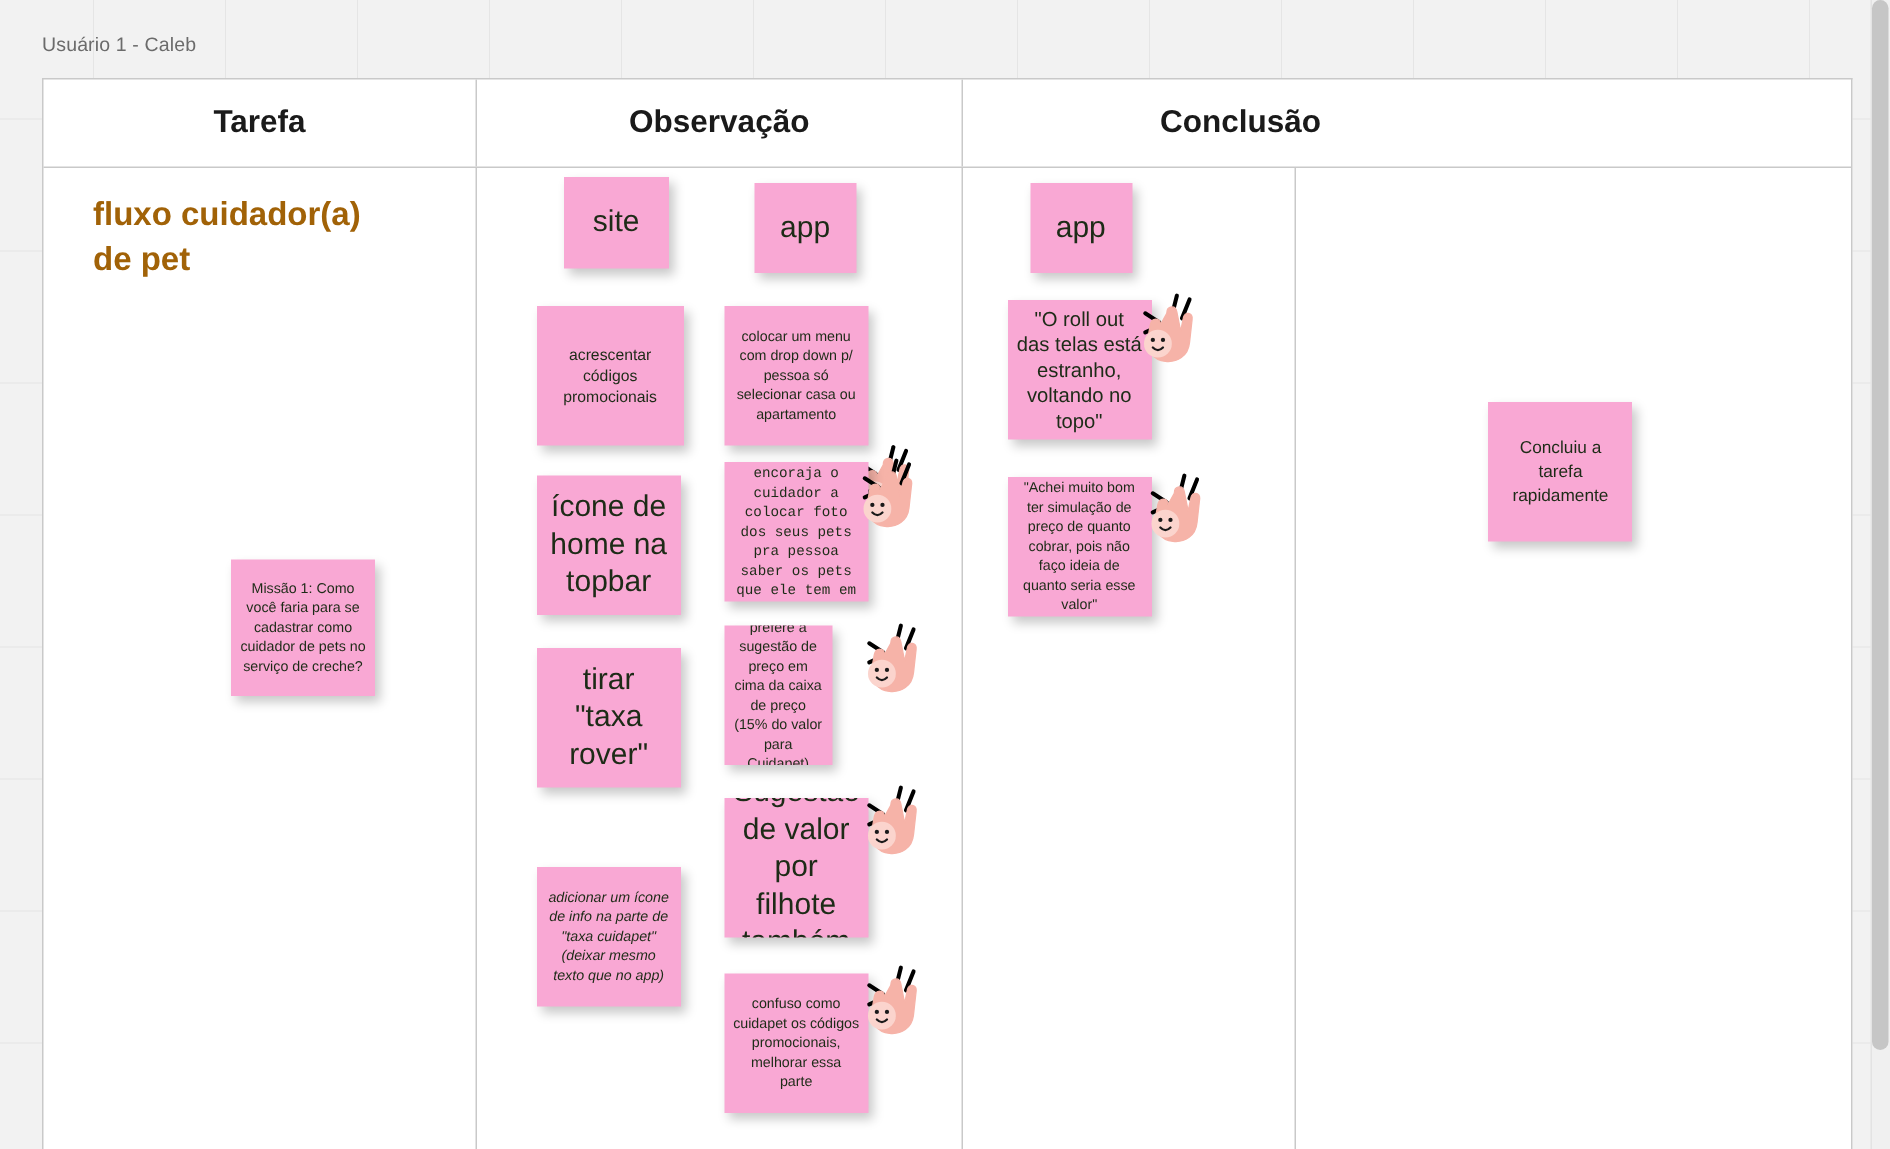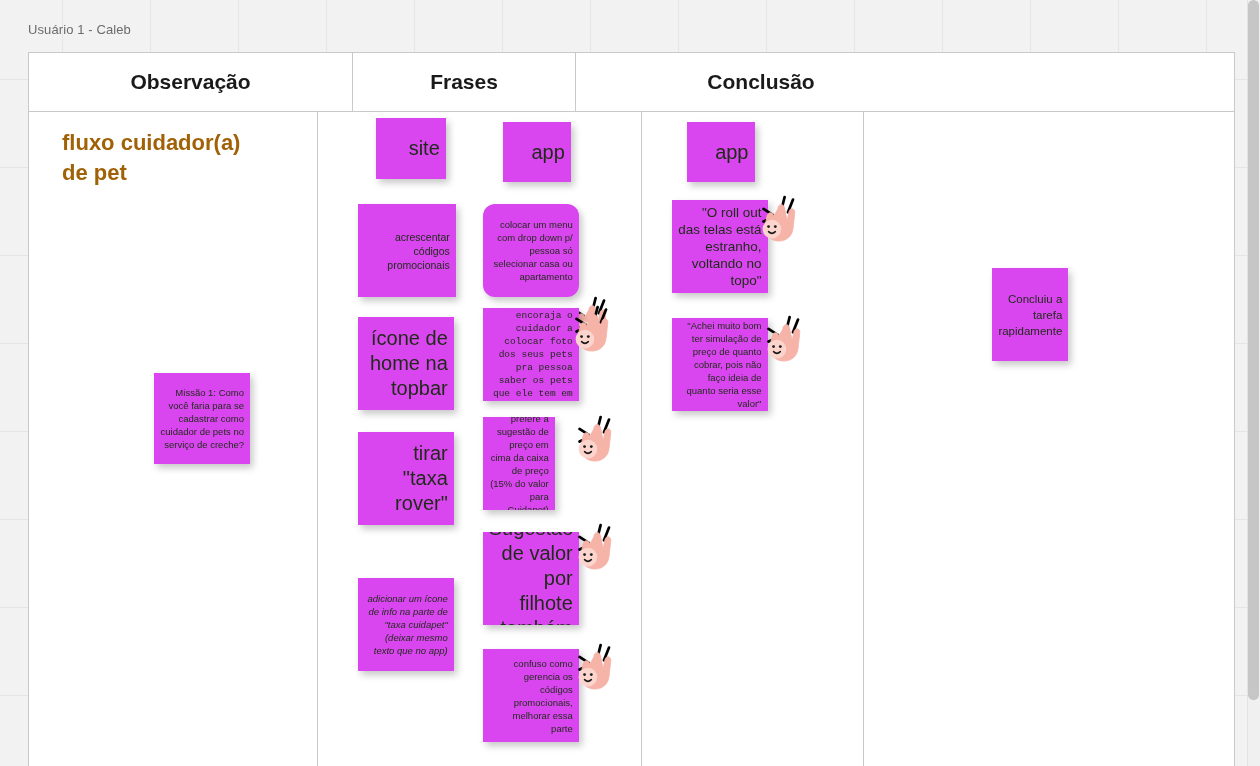--- a/index.html
+++ b/index.html
@@ -93,26 +93,26 @@
     width: 200px;
     font-size: 22px;
     font-weight: bold;
     line-height: 30px;
     color: #a16207;
   }
 
   
   .note {
     position: absolute;
-    background: #d946ef;
+    background: #f9a8d4;
     box-shadow: 3px 4px 7px rgba(0,0,0,0.22);
     display: flex;
     align-items: center;
     justify-content: center;
-    text-align: right;
+    text-align: center;
     color: #1d2b17;
     padding: 4px 6px;
     overflow: hidden;
   }
   .note span { display: block; width: 100%; }
 
   .note.big   { font-size: 20px; line-height: 25px; }
   .note.small { font-size: 10.5px; line-height: 14px; }
   .note.tiny  { font-size: 9.5px;  line-height: 13px; }
 
@@ -145,22 +145,22 @@
   }
 </style>
 </head>
 <body>
 
 <div class="board-label">Usuário 1 - Caleb</div>
 
 <div class="table-frame">
 
   <div class="table-header">
+    <div class="th col-tarefa">Tarefa</div>
     <div class="th col-observacao">Observação</div>
-    <div class="th col-frases">Frases</div>
     <div class="th col-conclusao">Conclusão</div>
   </div>
 
   <div class="table-body">
 
     <div class="td col-tarefa">
       <div class="task-title">fluxo cuidador(a) de pet</div>
 
       <div class="note tiny" style="left:125px; top:261px; width:96px; height:91px;">
         <span>Missão 1: Como você faria para se cadastrar como cuidador de pets no serviço de creche?</span>
@@ -186,21 +186,21 @@
       </div>
 
       <div class="note tiny" style="left:40px; top:466px; width:96px; height:93px;font-style:italic;">
         <span>adicionar um ícone de info na parte de "taxa cuidapet" (deixar mesmo texto que no app)</span>
       </div>
 
       <div class="note big" style="left:185px; top:10px; width:68px; height:60px;">
         <span>app</span>
       </div>
 
-      <div class="note tiny" style="left:165px; top:92px; width:96px; height:93px;border-radius:12px;">
+      <div class="note tiny" style="left:165px; top:92px; width:96px; height:93px;">
         <span>colocar um menu com drop down p/ pessoa só selecionar casa ou apartamento</span>
       </div>
       <div class="okhand" style="left:243px; top:181px;">
         <svg viewBox="0 0 64 64" xmlns="http://www.w3.org/2000/svg">
           <g stroke="#000" stroke-width="3.2" stroke-linecap="round">
             <line x1="41" y1="6" x2="37" y2="22"></line>
             <line x1="51" y1="9" x2="45" y2="24"></line>
             <line x1="16" y1="20" x2="27" y2="27"></line>
             <line x1="16" y1="35" x2="27" y2="30"></line>
           </g>
@@ -263,21 +263,21 @@
           </g>
           <path d="M33 20 C33 14 40 13 41 19 L44 34 L46 24 C47 18 54 19 53 25 L51 43 C50 54 41 59 32 58 C22 57 17 49 18 40 L20 29 C21 23 28 23 28 29 Z" fill="#f6b3a8" stroke="#f6b3a8" stroke-width="1"></path>
           <circle cx="26" cy="44" r="11" fill="#fbd4cd"></circle>
           <circle cx="22" cy="41" r="1.7" fill="#1a1a1a"></circle>
           <circle cx="30" cy="41" r="1.7" fill="#1a1a1a"></circle>
           <path d="M22 47 Q26 51 30 47" fill="none" stroke="#1a1a1a" stroke-width="1.8" stroke-linecap="round"></path>
         </svg>
       </div>
 
       <div class="note tiny" style="left:165px; top:537px; width:96px; height:93px;">
-        <span>confuso como gerencia os códigos promocionais, melhorar essa parte</span>
+        <span>confuso como cuidapet os códigos promocionais, melhorar essa parte</span>
       </div>
       <div class="okhand" style="left:248px; top:528px;">
         <svg viewBox="0 0 64 64" xmlns="http://www.w3.org/2000/svg">
           <g stroke="#000" stroke-width="3.2" stroke-linecap="round">
             <line x1="41" y1="6" x2="37" y2="22"></line>
             <line x1="51" y1="9" x2="45" y2="24"></line>
             <line x1="16" y1="20" x2="27" y2="27"></line>
             <line x1="16" y1="35" x2="27" y2="30"></line>
           </g>
           <path d="M33 20 C33 14 40 13 41 19 L44 34 L46 24 C47 18 54 19 53 25 L51 43 C50 54 41 59 32 58 C22 57 17 49 18 40 L20 29 C21 23 28 23 28 29 Z" fill="#f6b3a8" stroke="#f6b3a8" stroke-width="1"></path>
@@ -328,21 +328,21 @@
           <path d="M33 20 C33 14 40 13 41 19 L44 34 L46 24 C47 18 54 19 53 25 L51 43 C50 54 41 59 32 58 C22 57 17 49 18 40 L20 29 C21 23 28 23 28 29 Z" fill="#f6b3a8" stroke="#f6b3a8" stroke-width="1"></path>
           <circle cx="26" cy="44" r="11" fill="#fbd4cd"></circle>
           <circle cx="22" cy="41" r="1.7" fill="#1a1a1a"></circle>
           <circle cx="30" cy="41" r="1.7" fill="#1a1a1a"></circle>
           <path d="M22 47 Q26 51 30 47" fill="none" stroke="#1a1a1a" stroke-width="1.8" stroke-linecap="round"></path>
         </svg>
       </div>
     </div>
 
     <div class="td col-conclusao">
-      <div class="note small" style="left:128px; top:156px; width:76px; height:93px; font-size:11.5px; line-height:16px;">
+      <div class="note small" style="left:128px; top:156px; width:96px; height:93px; font-size:11.5px; line-height:16px;">
         <span>Concluiu a tarefa rapidamente</span>
       </div>
     </div>
 
   </div>
 </div>
 
 <div class="scrollbar-track">
   <div class="scrollbar-thumb"></div>
 </div>

